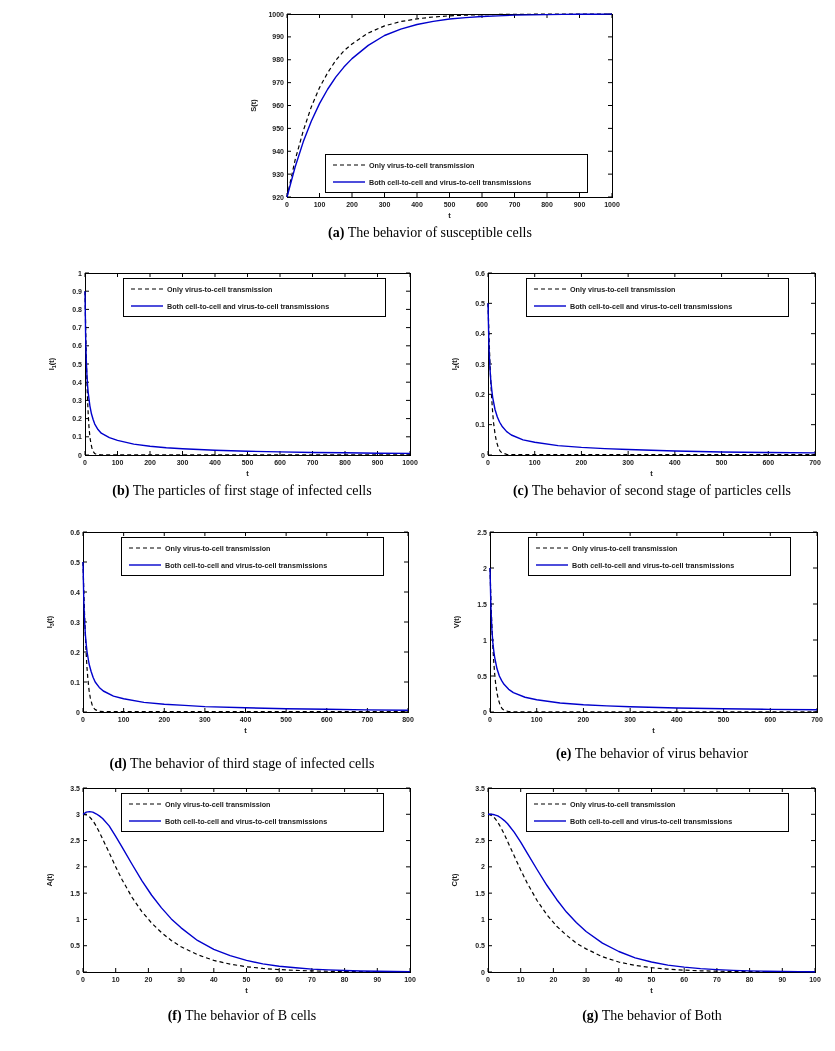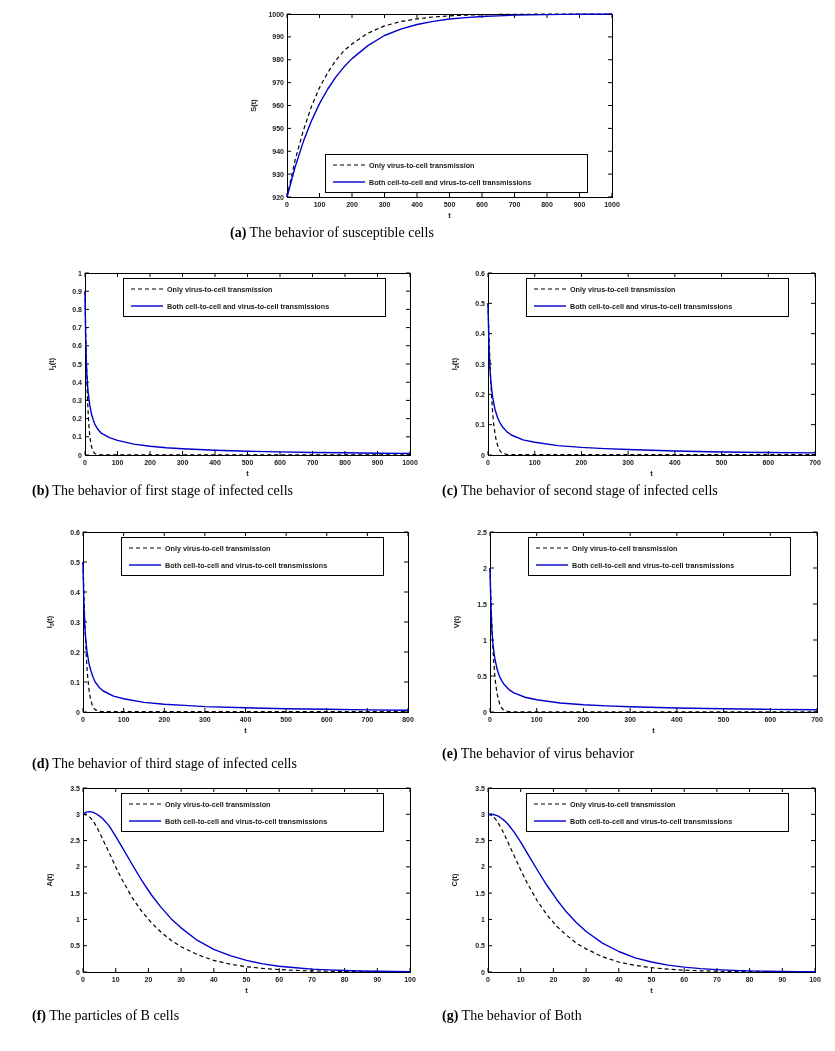--- a/index.html
+++ b/index.html
@@ -1,19 +1,19 @@
 <!DOCTYPE html>
 <html><head>
 <meta charset="utf-8">
 <style>
   html,body{margin:0;padding:0;background:#ffffff;}
   .page{position:relative;width:835px;height:1051px;background:#ffffff;overflow:hidden;
         font-family:"Liberation Sans",sans-serif;}
   figure.panel{position:absolute;margin:0;padding:0;}
-  .caption{position:absolute;text-align:left;font-family:"Liberation Serif",serif;
+  .caption{position:absolute;text-align:center;font-family:"Liberation Serif",serif;
            font-size:14px;color:#000;}
   .caption .cap-b{font-weight:bold;}
   svg text{fill:#1a1a1a;font-family:"Liberation Sans",sans-serif;font-weight:bold;}
 </style>
 </head>
 <body>
 
 <div class="page">
 
   <figure class="panel" style="left:240px;top:2px;">
@@ -168,21 +168,21 @@
         <polyline points="47.00,30.20 47.65,66.60 48.30,97.54 48.95,121.20 49.60,139.40 50.25,153.96 50.90,164.88 51.88,175.80 52.85,182.17 53.83,186.72 55.13,190.36 56.75,192.54 58.38,193.27 60.00,193.64 63.25,193.82 372.00,193.82" fill="none" stroke="#000000" stroke-width="1.2" stroke-linejoin="round" stroke-dasharray="4,3"></polyline>
         <polyline points="47.00,30.20 47.65,75.70 48.30,99.36 48.95,113.92 49.60,124.84 50.25,132.12 51.88,144.86 53.50,153.05 55.13,158.51 56.75,163.06 60.00,168.52 63.25,172.16 71.38,176.71 79.50,179.44 95.75,183.08 112.00,185.26 128.25,186.72 144.50,187.81 177.00,189.27 209.50,190.18 242.00,190.91 274.50,191.45 307.00,191.82 339.50,192.18 372.00,192.36" fill="none" stroke="#0000cc" stroke-width="1.4" stroke-linejoin="round"></polyline>
         <rect x="85" y="17" width="262" height="38" fill="#ffffff" stroke="#000000" stroke-width="1" shape-rendering="crispEdges"></rect>
         <line x1="93" y1="28" x2="125" y2="28" stroke="#000000" stroke-width="1.2" stroke-dasharray="4,3"></line>
         <text x="129" y="30.5" font-size="7.2" fill="#1a1a1a">Only virus-to-cell transmission</text>
         <line x1="93" y1="45" x2="125" y2="45" stroke="#0000cc" stroke-width="1.4"></line>
         <text x="129" y="47.5" font-size="7.2" fill="#1a1a1a">Both cell-to-cell and virus-to-cell transmissions</text>
       </svg>
   </figure>
   <div class="caption" style="left:32px;top:483px;width:420px;">
-    <span class="cap-b">(b)</span><span> The behavior of first stage of infected cells</span>
+    <span class="cap-b">(b)</span><span> The particles of first stage of infected cells</span>
   </div>
 
   <figure class="panel" style="left:441px;top:261px;">
     <svg width="390" height="223" viewBox="0 0 390 223">
         <rect x="47" y="12" width="327" height="182" fill="none" stroke="#000000" stroke-width="1" shape-rendering="crispEdges"></rect>
         <line x1="47" y1="194" x2="47" y2="190" stroke="#000000" stroke-width="1"></line>
         <line x1="47" y1="12" x2="47" y2="16" stroke="#000000" stroke-width="1"></line>
         <text x="47" y="204" text-anchor="middle" font-size="7" fill="#1a1a1a">0</text>
         <line x1="93.71428571428571" y1="194" x2="93.71428571428571" y2="190" stroke="#000000" stroke-width="1"></line>
         <line x1="93.71428571428571" y1="12" x2="93.71428571428571" y2="16" stroke="#000000" stroke-width="1"></line>
@@ -231,21 +231,21 @@
         <polyline points="47.00,42.33 47.93,72.67 48.87,99.97 49.80,121.20 50.74,137.88 51.67,151.53 52.61,162.15 54.01,172.77 55.41,180.35 57.28,186.42 59.15,190.06 61.01,191.88 65.69,193.39 70.36,193.70 374.00,193.70" fill="none" stroke="#000000" stroke-width="1.2" stroke-linejoin="round" stroke-dasharray="4,3"></polyline>
         <polyline points="47.00,42.33 47.93,84.80 48.87,106.03 49.80,119.68 50.74,128.78 51.67,136.37 54.01,148.50 56.34,156.08 58.68,161.24 61.01,165.18 65.69,170.64 70.36,173.98 82.04,178.83 93.71,181.26 117.07,184.60 140.43,186.42 163.79,187.63 187.14,188.54 233.86,190.06 280.57,190.97 327.29,191.57 374.00,191.88" fill="none" stroke="#0000cc" stroke-width="1.4" stroke-linejoin="round"></polyline>
         <rect x="85" y="17" width="262" height="38" fill="#ffffff" stroke="#000000" stroke-width="1" shape-rendering="crispEdges"></rect>
         <line x1="93" y1="28" x2="125" y2="28" stroke="#000000" stroke-width="1.2" stroke-dasharray="4,3"></line>
         <text x="129" y="30.5" font-size="7.2" fill="#1a1a1a">Only virus-to-cell transmission</text>
         <line x1="93" y1="45" x2="125" y2="45" stroke="#0000cc" stroke-width="1.4"></line>
         <text x="129" y="47.5" font-size="7.2" fill="#1a1a1a">Both cell-to-cell and virus-to-cell transmissions</text>
       </svg>
   </figure>
   <div class="caption" style="left:442px;top:483px;width:420px;">
-    <span class="cap-b">(c)</span><span> The behavior of second stage of infected cells</span>
+    <span class="cap-b">(c)</span><span> The behavior of second stage of particles cells</span>
   </div>
 
   <figure class="panel" style="left:36px;top:520px;">
     <svg width="388" height="221" viewBox="0 0 388 221">
         <rect x="47" y="12" width="325" height="180" fill="none" stroke="#000000" stroke-width="1" shape-rendering="crispEdges"></rect>
         <line x1="47" y1="192" x2="47" y2="188" stroke="#000000" stroke-width="1"></line>
         <line x1="47" y1="12" x2="47" y2="16" stroke="#000000" stroke-width="1"></line>
         <text x="47" y="202" text-anchor="middle" font-size="7" fill="#1a1a1a">0</text>
         <line x1="87.625" y1="192" x2="87.625" y2="188" stroke="#000000" stroke-width="1"></line>
         <line x1="87.625" y1="12" x2="87.625" y2="16" stroke="#000000" stroke-width="1"></line>
@@ -432,21 +432,21 @@
         <polyline points="47.00,38.29 50.27,38.81 53.54,40.91 56.81,44.59 60.08,49.85 63.35,56.16 66.62,62.99 73.16,76.66 79.70,90.86 86.24,104.00 96.05,121.35 105.86,135.54 115.67,147.11 125.48,156.57 135.29,164.46 145.10,170.77 161.45,178.65 177.80,184.43 194.15,188.11 210.50,190.74 226.85,192.43 243.20,193.58 259.55,194.37 275.90,194.90 292.25,195.26 308.60,195.47 324.95,195.63 341.30,195.74 357.65,195.84 374.00,195.89" fill="none" stroke="#000000" stroke-width="1.2" stroke-linejoin="round" stroke-dasharray="4,3"></polyline>
         <polyline points="47.00,38.29 50.27,36.18 53.54,35.66 56.81,36.18 60.08,37.76 63.35,39.86 66.62,42.49 73.16,49.85 79.70,60.37 86.24,71.41 96.05,88.23 105.86,104.53 115.67,119.25 125.48,131.86 135.29,142.90 145.10,151.84 161.45,164.46 177.80,173.39 194.15,179.70 210.50,184.43 226.85,187.85 243.20,190.22 259.55,191.79 275.90,193.11 292.25,193.90 308.60,194.53 324.95,194.95 341.30,195.26 357.65,195.47 374.00,195.63" fill="none" stroke="#0000cc" stroke-width="1.4" stroke-linejoin="round"></polyline>
         <rect x="85" y="17" width="262" height="38" fill="#ffffff" stroke="#000000" stroke-width="1" shape-rendering="crispEdges"></rect>
         <line x1="93" y1="28" x2="125" y2="28" stroke="#000000" stroke-width="1.2" stroke-dasharray="4,3"></line>
         <text x="129" y="30.5" font-size="7.2" fill="#1a1a1a">Only virus-to-cell transmission</text>
         <line x1="93" y1="45" x2="125" y2="45" stroke="#0000cc" stroke-width="1.4"></line>
         <text x="129" y="47.5" font-size="7.2" fill="#1a1a1a">Both cell-to-cell and virus-to-cell transmissions</text>
       </svg>
   </figure>
   <div class="caption" style="left:32px;top:1008px;width:420px;">
-    <span class="cap-b">(f)</span><span> The particles of B cells</span>
+    <span class="cap-b">(f)</span><span> The behavior of B cells</span>
   </div>
 
   <figure class="panel" style="left:441px;top:776px;">
     <svg width="390" height="225" viewBox="0 0 390 225">
         <rect x="47" y="12" width="327" height="184" fill="none" stroke="#000000" stroke-width="1" shape-rendering="crispEdges"></rect>
         <line x1="47" y1="196" x2="47" y2="192" stroke="#000000" stroke-width="1"></line>
         <line x1="47" y1="12" x2="47" y2="16" stroke="#000000" stroke-width="1"></line>
         <text x="47" y="206" text-anchor="middle" font-size="7" fill="#1a1a1a">0</text>
         <line x1="79.7" y1="196" x2="79.7" y2="192" stroke="#000000" stroke-width="1"></line>
         <line x1="79.7" y1="12" x2="79.7" y2="16" stroke="#000000" stroke-width="1"></line>

